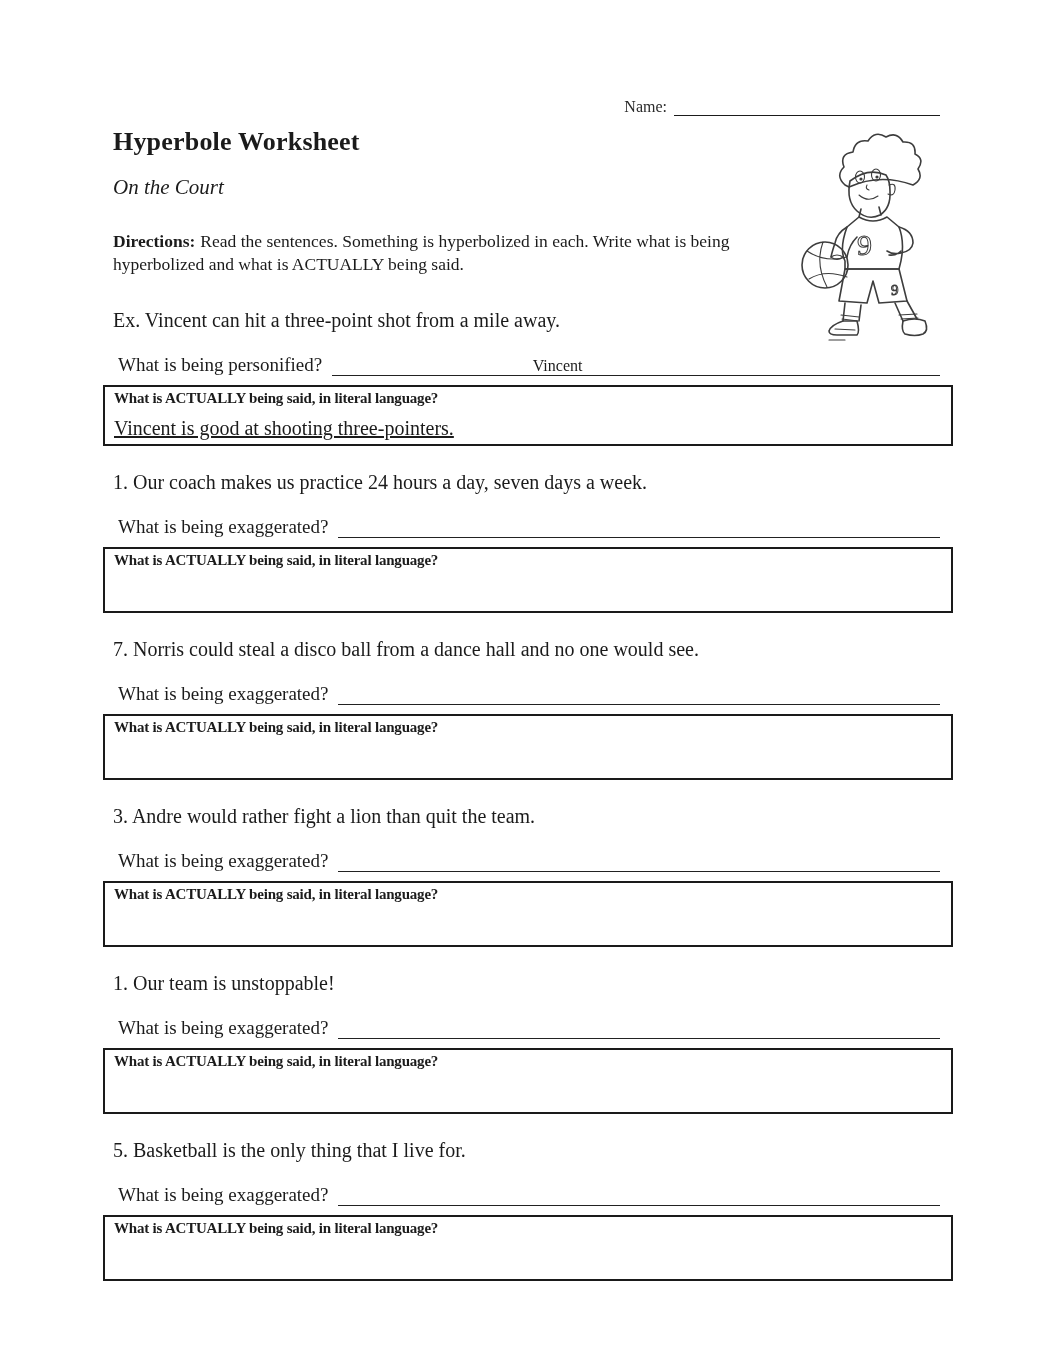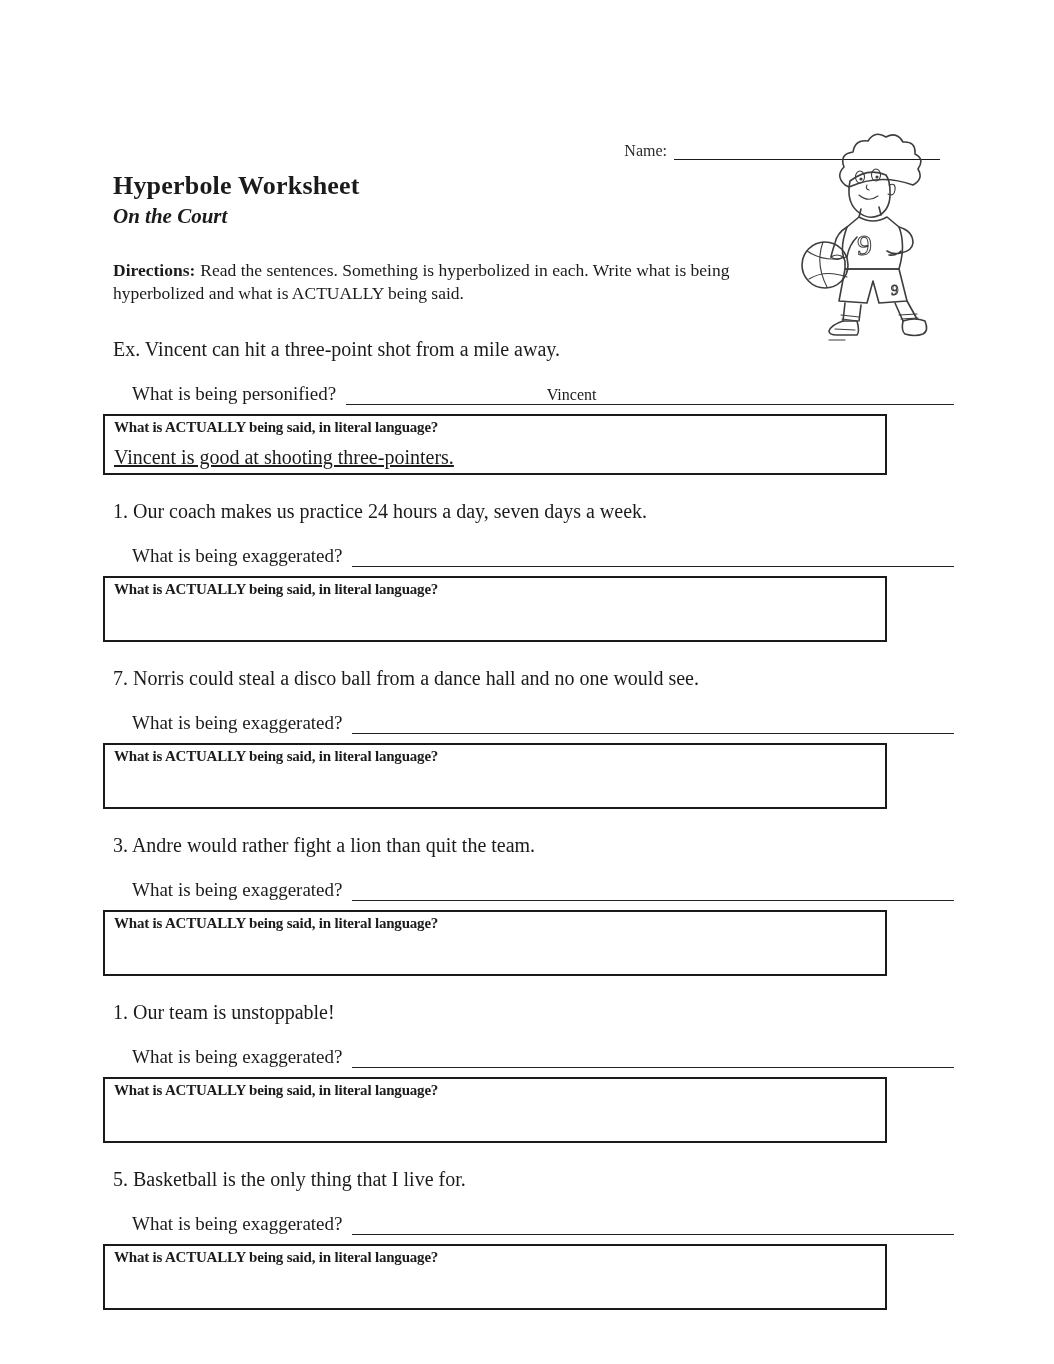--- a/index.html
+++ b/index.html
@@ -17,41 +17,40 @@
   }
 
   
   .name-row {
     display: flex;
     align-items: flex-end;
     justify-content: flex-end;
     width: 100%;
     font-size: 16px;
     color: #2a2a2a;
-    margin-top: 44px;
   }
   .name-line {
     display: inline-block;
     width: 266px;
     height: 18px;
     margin-left: 7px;
     border-bottom: 1.6px solid #1b1b1b;
   }
 
   
   .title {
     margin-top: 11px;
     font-size: 26px;
     font-weight: bold;
     letter-spacing: 0.2px;
   }
   .subtitle {
-    margin-top: 3px;
+    margin-top: 18px;
     font-size: 21px;
-    font-weight: bold;
+    font-weight: normal;
     font-style: italic;
   }
 
   
   .directions {
     margin-top: 30px;
     max-width: 632px;
     font-size: 17.5px;
     line-height: 23px;
   }
@@ -71,21 +70,21 @@
     font-size: 20px;
     line-height: 26px;
   }
   .ex-sentence { margin-top: 31px; max-width: 660px; }
   .q-sentence  { margin-top: 23px; }
 
   .prompt-row {
     display: flex;
     align-items: flex-end;
     margin-top: 21px;
-    margin-left: 19px;
+    margin-left: 5px;
     width: 822px;
     font-size: 19px;
     text-align: right;
   }
   .prompt-label { white-space: nowrap; }
   .blank-line {
     position: relative;
     flex: 1;
     height: 21px;
     margin-left: 10px;
@@ -94,21 +93,21 @@
   .line-answer {
     position: absolute;
     left: 33%;
     bottom: 0;
     font-size: 16px;
   }
 
   
   .answer-box {
     position: relative;
-    width: 784px;
+    width: 850px;
     margin-left: -10px;
     margin-top: 9px;
     border: 2.4px solid #1a1a1a;
     background: #fff;
     height: 66px;
     padding: 3px 10px 0 9px;
   }
   .answer-box.example { height: 61px; }
   .box-header {
     font-size: 15px;

